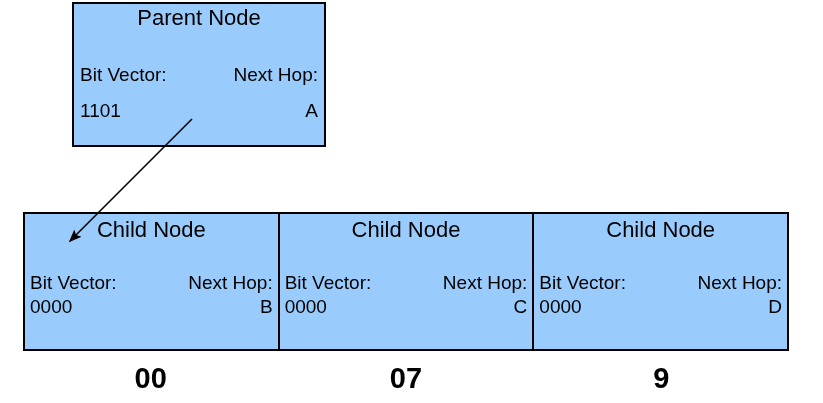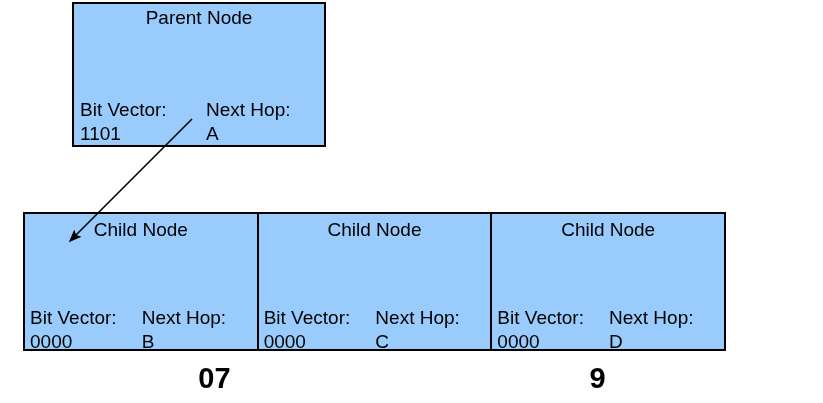--- a/index.html
+++ b/index.html
@@ -33,55 +33,54 @@
     top: 2px;
     width: 254px;
     height: 145px;
   }
 
   .node-title {
     position: absolute;
     left: 0;
     right: 0;
     text-align: center;
-    font-size: 19px;
+    font-size: 22px;
     line-height: 22px;
     white-space: nowrap;
   }
   #parent-node .node-title { top: 3px; }
 
   .kv-row {
     position: absolute;
     left: 6px;
     right: 6px;
     display: flex;
     justify-content: space-between;
     align-items: baseline;
     font-size: 19px;
     line-height: 22px;
     white-space: nowrap;
   }
   .kv-labels { top: 60px; }
-  .kv-values { top: 84px; }
+  .kv-values { top: 96px; }
 
   .kv-left {
     text-align: center;
-    margin-top: 35px;
   }
   .kv-right {
-    text-align: left;
+    text-align: right;
     min-width: 112px;
   }
 
   
   #child-row {
     position: absolute;
     left: 23px;
     top: 212px;
-    width: 703px;
+    width: 766px;
     height: 139px;
     border: 2px solid #000000;
     box-sizing: border-box;
     background: #99ccfc;
     display: flex;
   }
   .child-cell {
     position: relative;
     flex: 1 1 0;
     box-sizing: border-box;
@@ -174,20 +173,21 @@
       </div>
       <div class="kv-row kv-values">
         <span class="kv-left">0000</span>
         <span class="kv-right">D</span>
       </div>
     </div>
 
   </div>
 
   <div id="bit-labels">
+    <div class="bit-label">00</div>
     <div class="bit-label">07</div>
     <div class="bit-label">9</div>
   </div>
 
   <svg id="arrow-svg" viewBox="0 0 823 403">
     <defs>
       <marker id="arrowhead" markerWidth="9" markerHeight="9" refX="7" refY="3.2" orient="auto" markerUnits="strokeWidth">
         <path d="M0,0 L8,3.2 L0,6.4 L1.6,3.2 Z" fill="#000000"></path>
       </marker>
     </defs>

